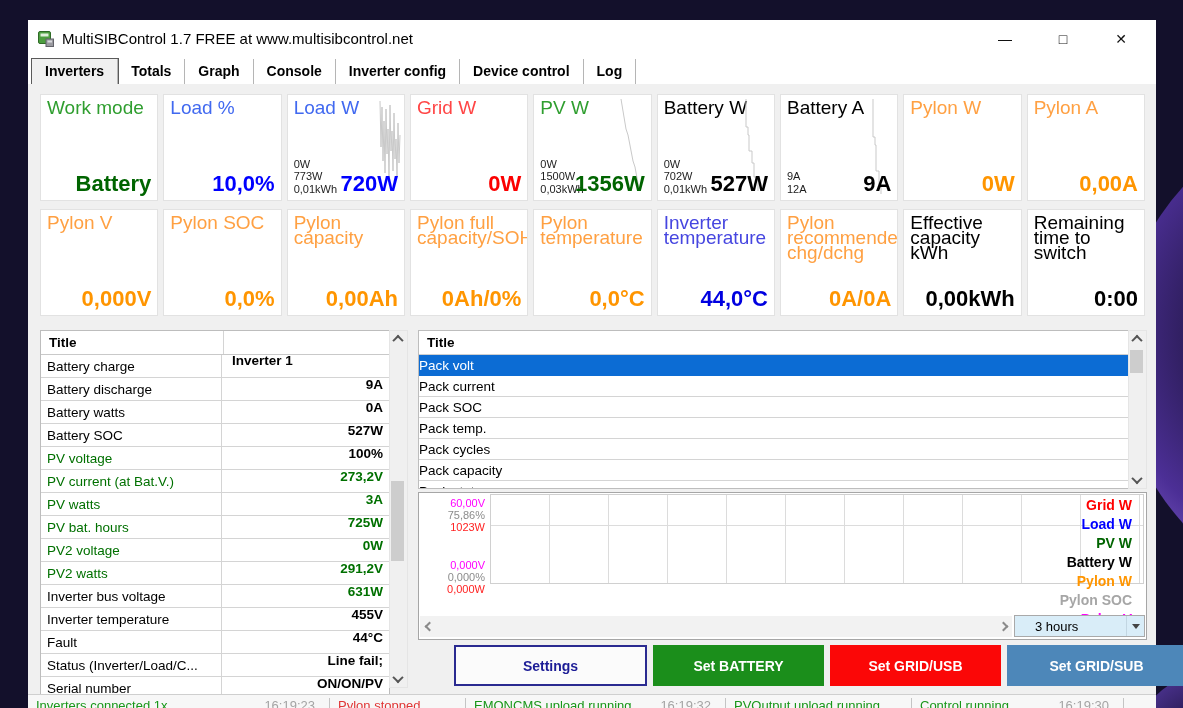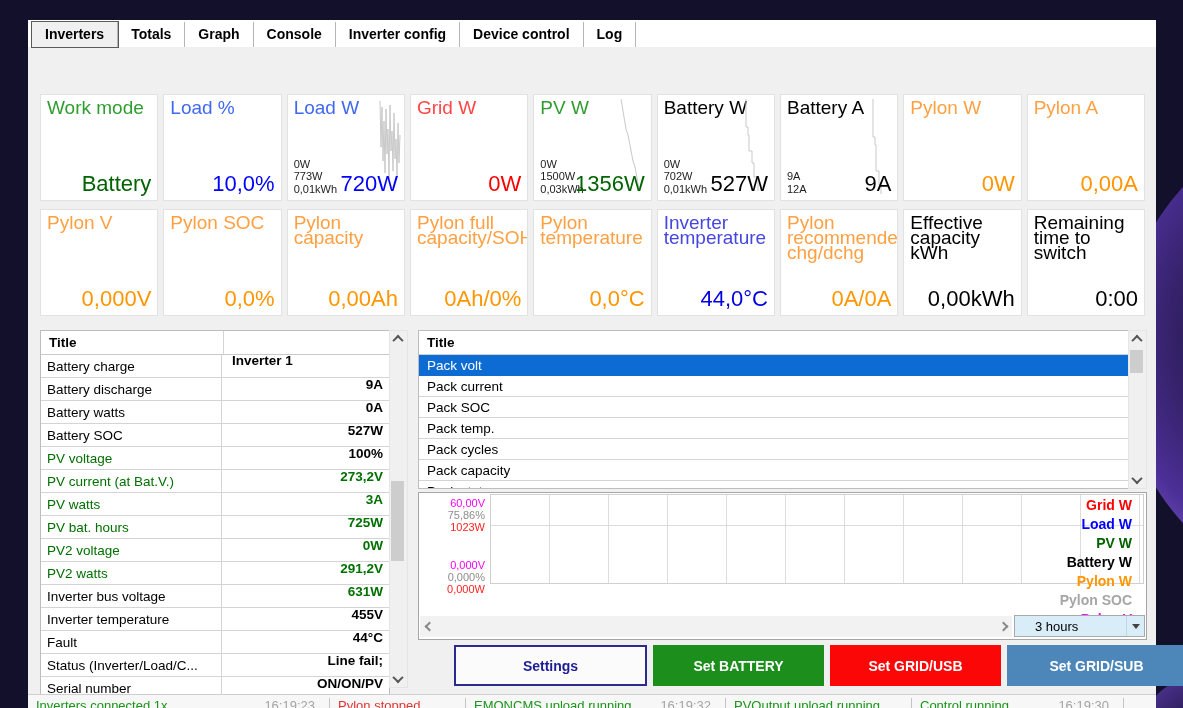--- a/index.html
+++ b/index.html
@@ -24,21 +24,21 @@
        border-right:1px solid #b5b5b5;}
   .tab.active{outline:1px solid #5a5a5a;background:#f0f0f0;}
   
   .content{position:absolute;left:0;top:64px;width:1128px;height:656px;background:#f0f0f0;}
   
   .cards{position:absolute;left:12px;top:10px;width:1105px;display:grid;
          grid-template-columns:repeat(9,1fr);gap:8px 5px;grid-auto-rows:107px;}
   .card{background:#fff;border:1px solid #e2e2e2;position:relative;overflow:hidden;}
   .ct{font-size:19px;line-height:15px;padding:5px 6px;}
   .stats{position:absolute;left:6px;bottom:5px;font-size:11px;line-height:12.5px;color:#1c1c1c;}
-  .cv{position:absolute;right:6px;bottom:3px;font-size:22px;font-weight:normal;white-space:nowrap;}
+  .cv{position:absolute;right:6px;bottom:3px;font-size:22px;font-weight:bold;white-space:nowrap;}
   .spark{position:absolute;top:4px;right:2px;}
   
   .lefttable{position:absolute;left:12px;top:246px;width:348px;background:#fff;
              border:1px solid #bdbdbd;font-size:13.5px;}
   .thead{display:flex;height:23px;font-weight:bold;border-bottom:1px solid #c9c9c9;align-items:center;}
   .thead .tc1{padding-left:8px;}
   .thead .tc2{padding-left:8px;text-align:left;font-weight:bold;}
   .trow{display:flex;height:22px;border-bottom:1px solid #d4d4d4;align-items:center;}
   .tc1{width:174px;border-right:1px solid #d4d4d4;padding-left:6px;height:100%;display:flex;align-items:center;}
   .tc2{flex:1;text-align:right;padding-right:6px;font-weight:bold;margin-top:36px;}
@@ -51,21 +51,21 @@
   .chev{display:inline-block;width:6px;height:6px;border-left:2px solid #555;border-top:2px solid #555;}
   .chev.up{transform:rotate(45deg) translate(1px,1px);}
   .chev.down{transform:rotate(225deg) translate(1px,1px);}
   .chev.left{transform:rotate(-45deg);}
   .chev.right{transform:rotate(135deg);}
   
   .rightlist{position:absolute;left:390px;top:246px;width:710px;height:157px;background:#fff;
              border:1px solid #bdbdbd;overflow:hidden;font-size:13.5px;}
   .lhead{height:23px;font-weight:bold;display:flex;align-items:center;padding-left:8px;
          border-bottom:1px solid #cfcfcf;}
-  .litem{height:20px;display:flex;align-items:center;padding-left:8px;border-bottom:1px solid #d4d4d4;}
+  .litem{height:20px;display:flex;align-items:center;border-bottom:1px solid #d4d4d4;}
   .litem.sel{background:#0c6cd4;color:#fff;border-bottom-color:#0c6cd4;}
   
   .chartpanel{position:absolute;left:390px;top:408px;width:727px;height:146px;background:#fff;
               border:1px solid #a6a6a6;overflow:hidden;}
   .plot{position:absolute;left:71px;top:1px;width:652px;height:88px;border:1px solid #d0d0d0;
         background-image:
           linear-gradient(#dcdcdc,#dcdcdc),
           repeating-linear-gradient(to right, transparent 0 58px, #dcdcdc 58px 59px);
         background-size:100% 1px,100% 100%;
         background-position:0 30px,0 0;
@@ -107,20 +107,36 @@
 </style>
 </head>
 <body>
 
 <div class="screen">
   <div class="sphere"></div>
   <div class="sphere2"></div>
 
   <div class="window">
 
+    <div class="titlebar">
+      <span class="appicon">
+        <svg width="16" height="16" viewBox="0 0 16 16">
+          <rect x="0.5" y="0.5" width="12" height="12" rx="1.5" fill="#4d9e3f" stroke="#2f6b27"></rect>
+          <rect x="2.5" y="2.5" width="8" height="3" fill="#dff0da"></rect>
+          <rect x="8" y="8" width="7.5" height="7.5" fill="#9a9aa0" stroke="#63636a"></rect>
+          <rect x="9.5" y="9.5" width="4.5" height="2" fill="#d9d9de"></rect>
+        </svg>
+      </span>
+      <span class="wtitle">MultiSIBControl 1.7 FREE at www.multisibcontrol.net</span>
+      <div class="wincontrols">
+        <span>—</span>
+        <span>□</span>
+        <span class="wc-close">✕</span>
+      </div>
+    </div>
 
     <div class="tabbar" id="tabbar">
         <div class="tab active">Inverters</div>
         <div class="tab">Totals</div>
         <div class="tab">Graph</div>
         <div class="tab">Console</div>
         <div class="tab">Inverter config</div>
         <div class="tab">Device control</div>
         <div class="tab">Log</div>
       </div>

